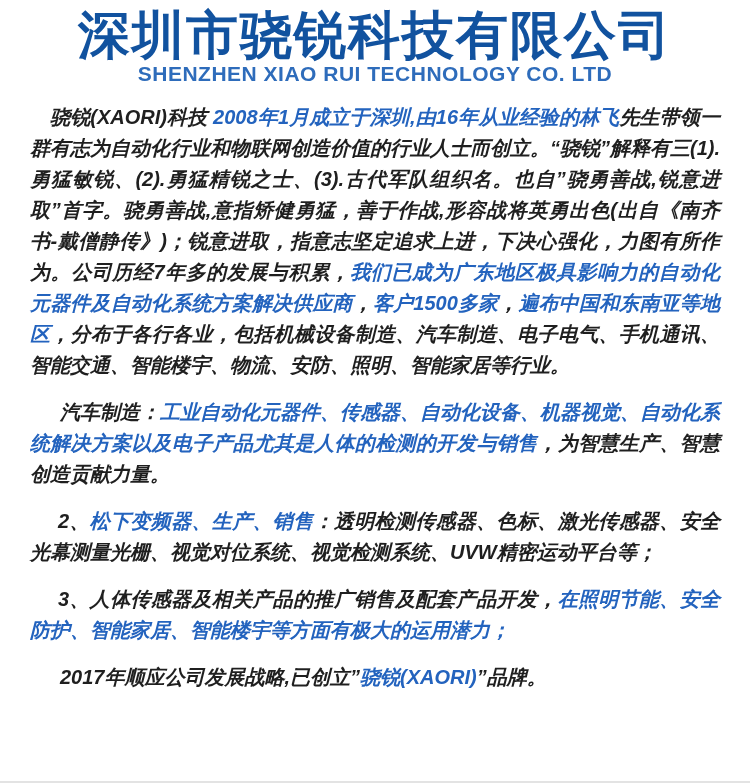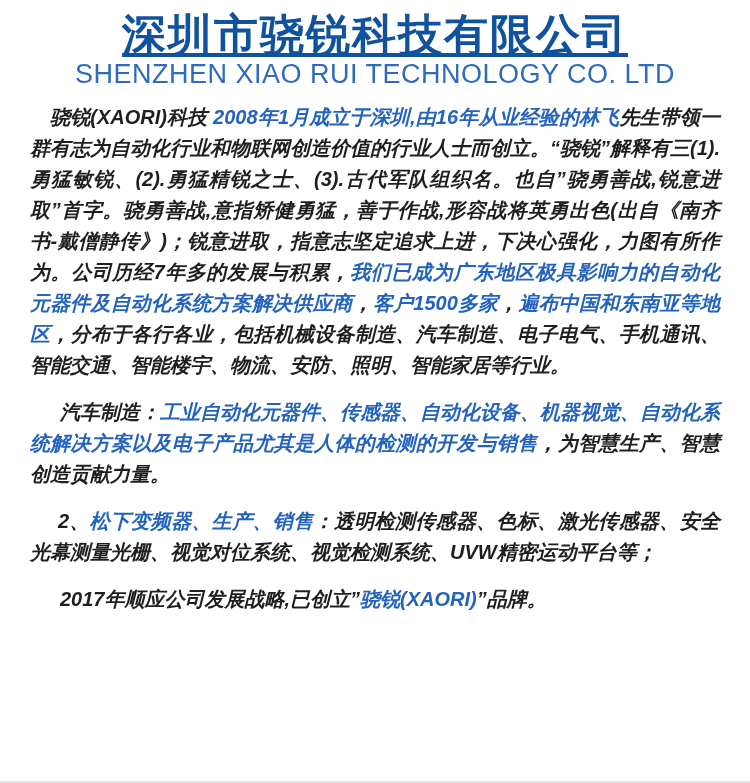--- a/index.html
+++ b/index.html
@@ -6,28 +6,27 @@
   body{
     width:750px;height:783px;
     background:var(--bg,#fff);
     font-family:"Liberation Sans","DejaVu Sans",sans-serif;
     overflow:hidden;position:relative;
   }
   .page{width:750px;height:783px;position:relative;overflow:hidden;}
   .header{text-align:center;padding-top:10px;}
   .title{
     margin:0;
-    font-size:44px;line-height:50px;font-weight:700;
+    font-size:52px;line-height:50px;font-weight:700;
     letter-spacing:2px;
     color:var(--title,#11529F);
-    text-decoration:underline;
   }
   .subtitle{
     margin:2px 0 0 0;
-    font-size:27px;line-height:24px;font-weight:400;
+    font-size:21px;line-height:24px;font-weight:700;
     letter-spacing:0.5px;
     color:var(--subtitle,#2E6CBB);
   }
   .content{
     margin-top:9px;
     padding:0 14px;
     font-size:20px;line-height:31px;
     font-weight:600;
     color:var(--text,#1F1F1F);
     text-align:justify;
@@ -48,16 +47,17 @@
 
 <div class="page">
   <div class="header">
     <h1 class="title">深圳市骁锐科技有限公司</h1>
     <div class="subtitle">SHENZHEN XIAO RUI TECHNOLOGY CO. LTD</div>
   </div>
   <div class="content" id="paragraphs">
       <p class="ind-10"><span class="">骁锐(XAORI)科技 </span><span class="accent">2008年1月成立于深圳,由16年从业经验的林飞</span><span class="">先生带领一群有志为自动化行业和物联网创造价值的行业人士而创立。“骁锐”解释有三(1).勇猛敏锐、(2).勇猛精锐之士、(3).古代军队组织名。也自”骁勇善战,锐意进取”首字。骁勇善战,意指矫健勇猛，善于作战,形容战将英勇出色(出自《南齐书-戴僧静传》)；锐意进取，指意志坚定追求上进，下决心强化，力图有所作为。公司历经7年多的发展与积累，</span><span class="accent">我们已成为广东地区极具影响力的自动化元器件及自动化系统方案解决供应商</span><span class="">，</span><span class="accent">客户1500多家</span><span class="">，</span><span class="accent">遍布中国和东南亚等地区</span><span class="">，分布于各行各业，包括机械设备制造、汽车制造、电子电气、手机通讯、智能交通、智能楼宇、物流、安防、照明、智能家居等行业。</span></p>
       <p class="ind-15"><span class="">汽车制造：</span><span class="accent">工业自动化元器件、传感器、自动化设备、机器视觉、自动化系统解决方案以及电子产品尤其是人体的检测的开发与销售</span><span class="">，为智慧生产、智慧创造贡献力量。</span></p>
       <p class="ind-14"><span class="">2、</span><span class="accent">松下变频器、生产、销售</span><span class="">：透明检测传感器、色标、激光传感器、安全光幕测量光栅、视觉对位系统、视觉检测系统、UVW精密运动平台等；</span></p>
+      <p class="ind-14"><span class="">3、人体传感器及相关产品的推广销售及配套产品开发，</span><span class="accent">在照明节能、安全防护、智能家居、智能楼宇等方面有极大的运用潜力；</span></p>
       <p class="ind-15"><span class="">2017年顺应公司发展战略,已创立”</span><span class="accent">骁锐(XAORI)</span><span class="">”品牌。</span></p>
     </div>
   <div class="bottom-divider"></div>
 </div>
 
 </body></html>

